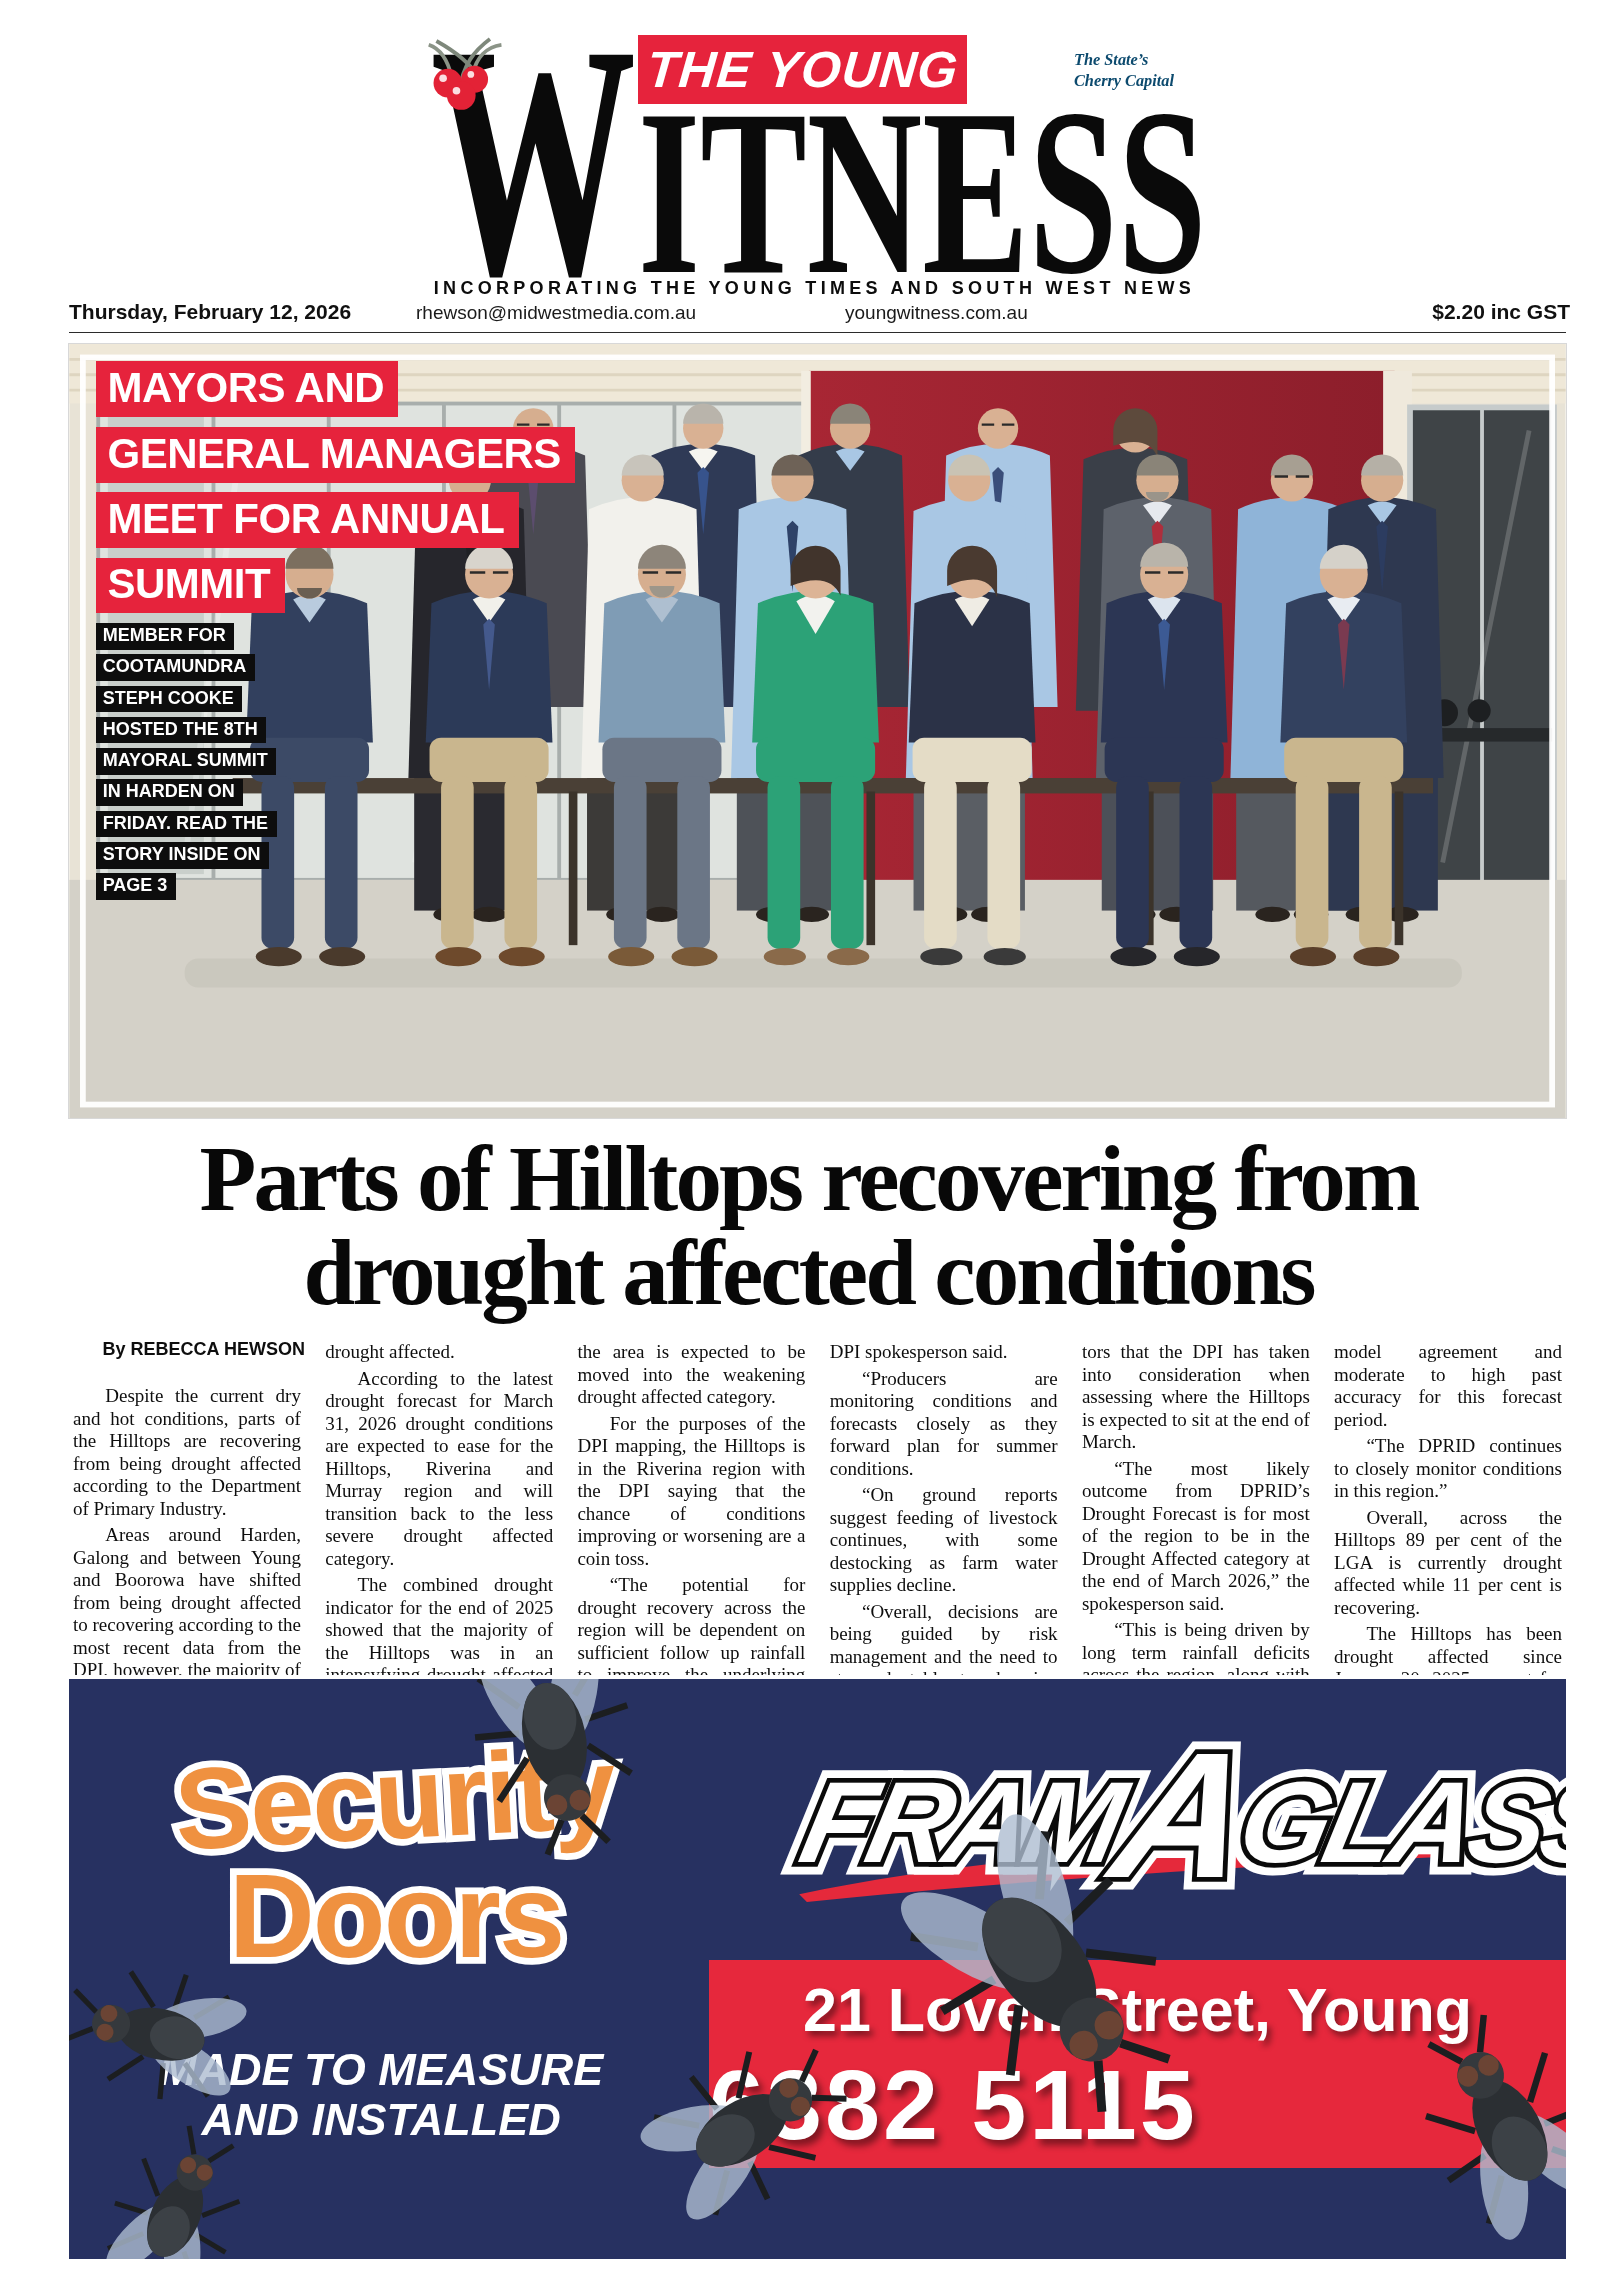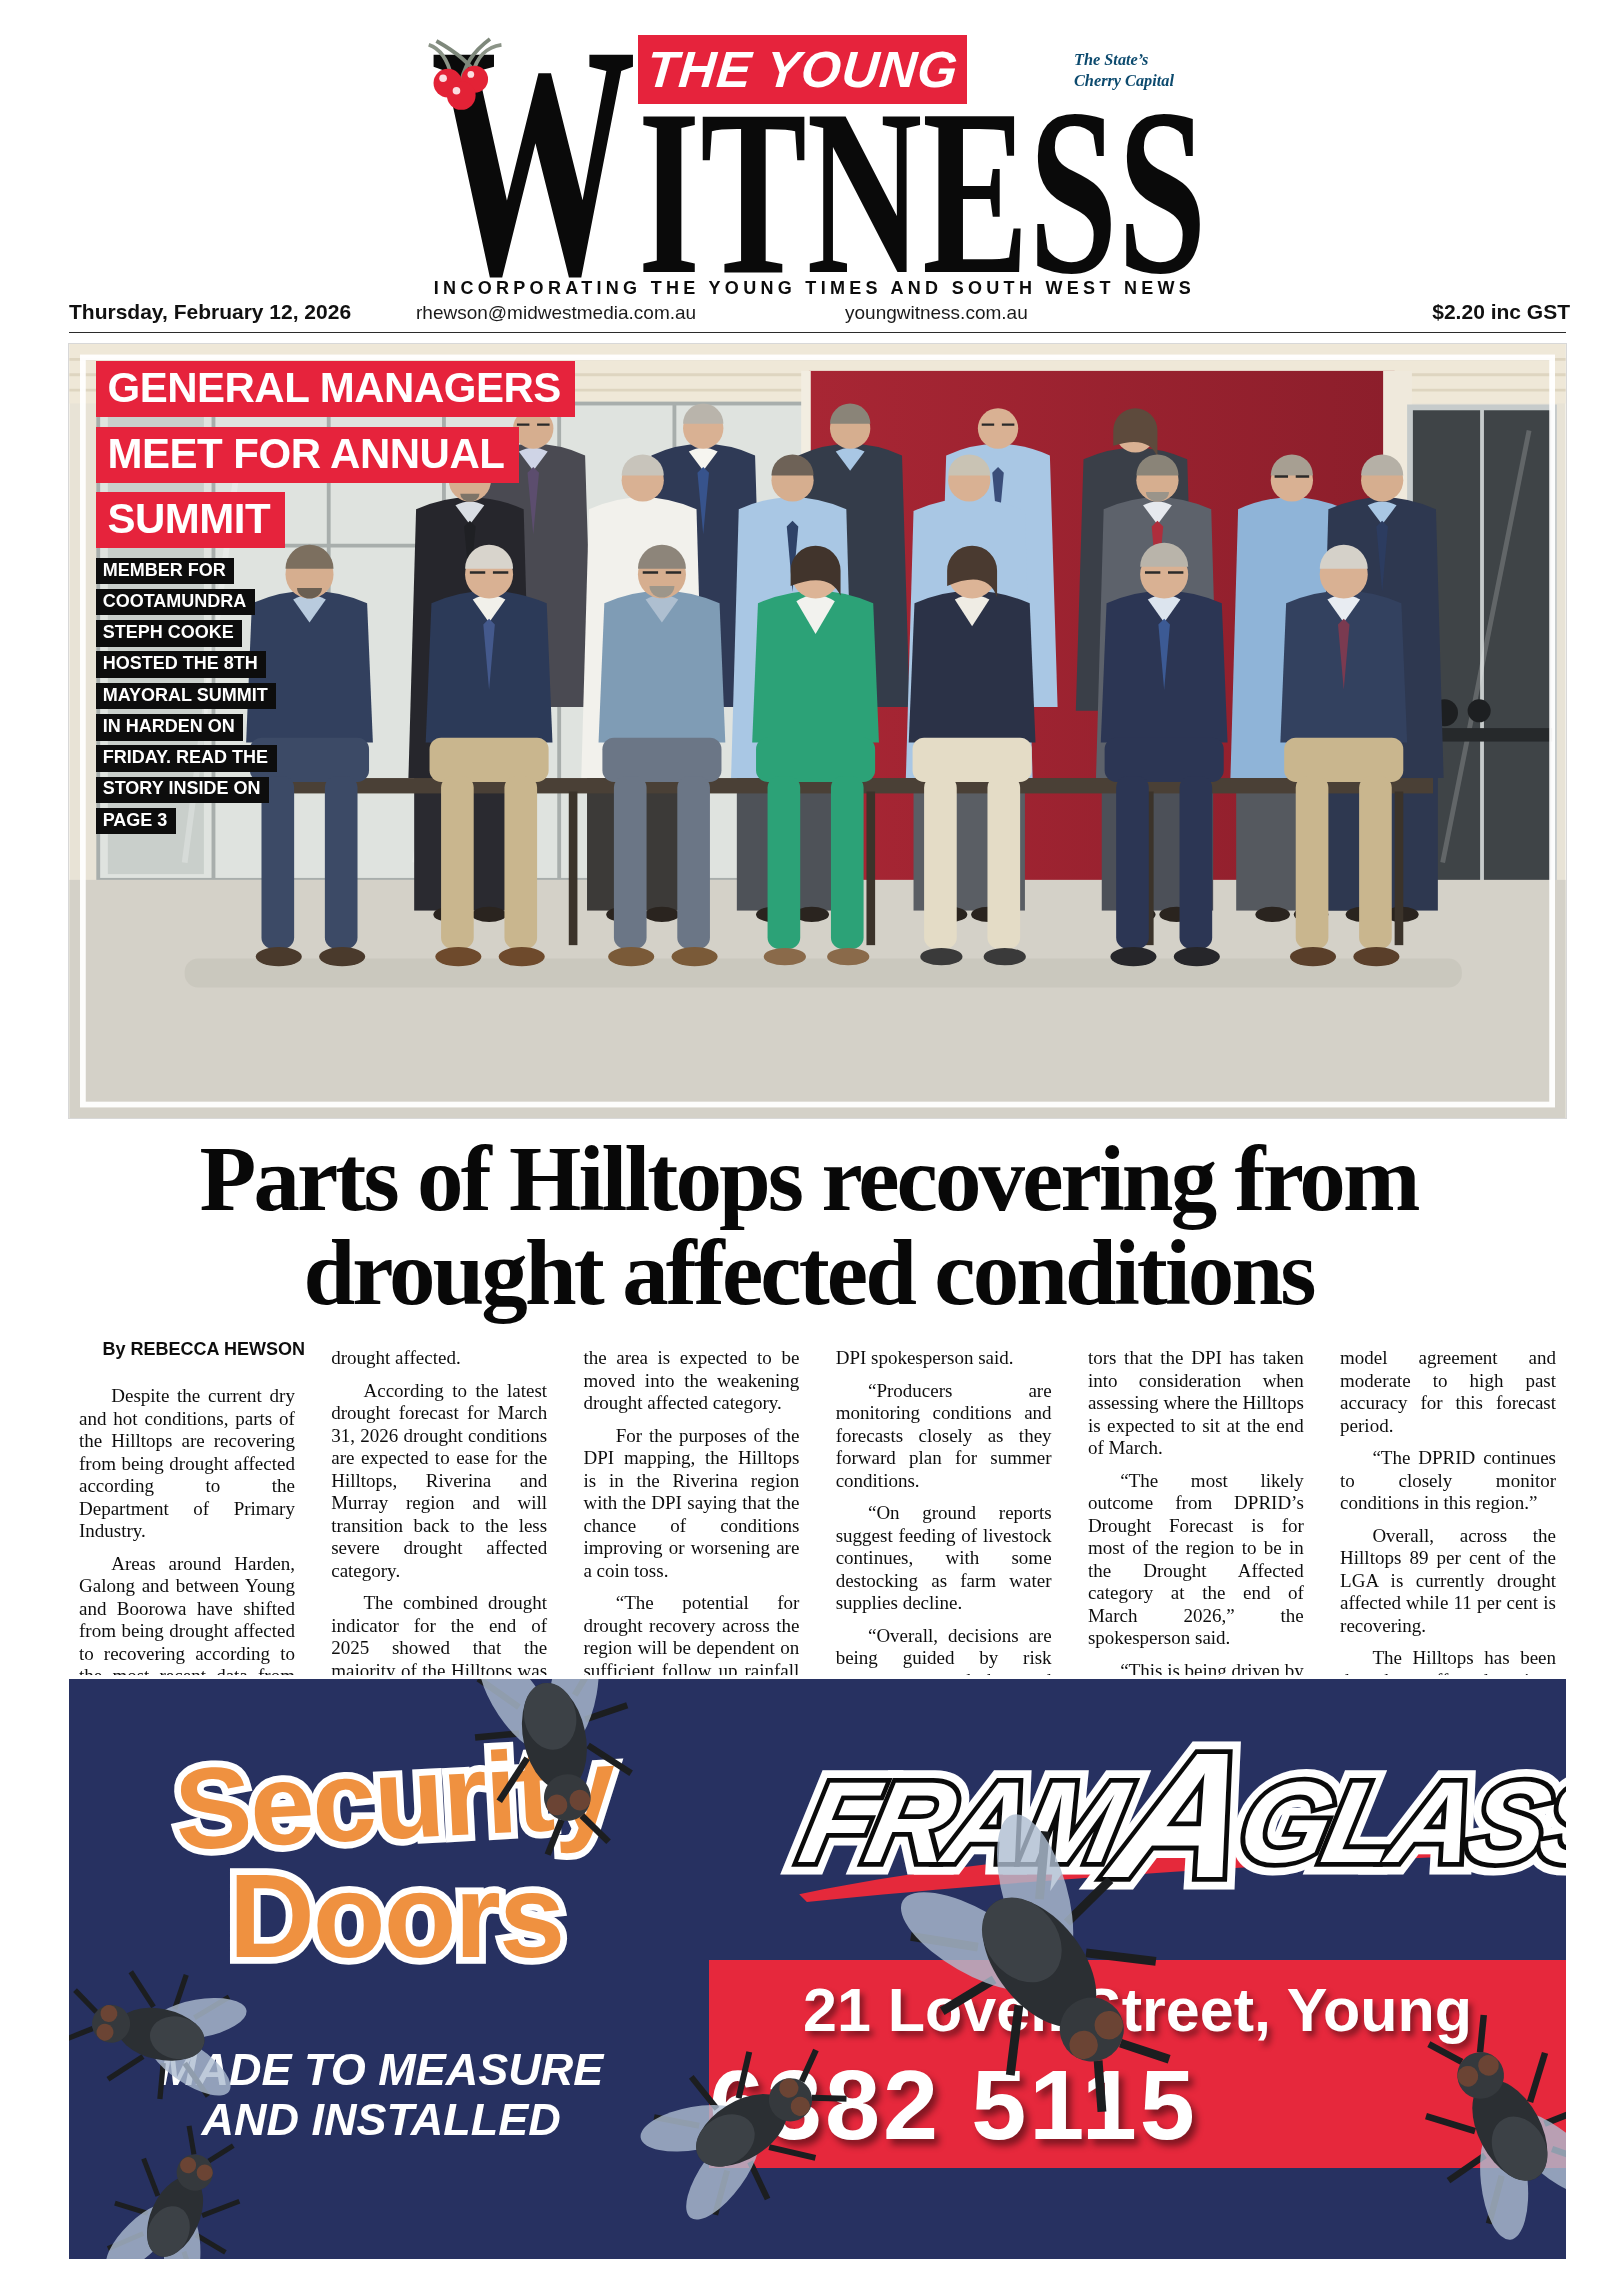--- a/index.html
+++ b/index.html
@@ -42,21 +42,21 @@
 
   
   .headline{position:absolute;left:0;right:0;text-align:center;font-weight:bold;
     font-family:"Liberation Serif","DejaVu Serif",serif;font-size:93px;line-height:1;letter-spacing:-2.9px;color:#080808}
   .hl1{top:1132px}.hl2{top:1226px}
 
   
   .article{position:absolute;left:69px;top:1337px;width:1497px;height:338px;display:flex;gap:16.3px;overflow:hidden}
   .col{flex:1;font-size:19px;line-height:1.185;text-align:justify;color:#0e0e0e}
   .byline{font-family:"Liberation Sans",sans-serif;font-weight:bold;font-size:18px;margin:1.9px 0 25px 0;text-align:right}
-  .col p{margin:10px;text-indent:1.7em}
+  .col p{margin:4px;text-indent:1.7em}
   .col p.np{text-indent:0}
 
   
   .ad{position:absolute;left:69px;top:1679px;width:1497px;height:580px;background:var(--navy);overflow:hidden}
   .ad .made{position:absolute;left:9.6px;width:605px;text-align:center;color:#fff;
     font-family:"Liberation Sans",sans-serif;font-weight:bold;font-style:italic;font-size:45px;line-height:1.05}
   .made1{top:367px}.made2{top:417px}
   .ad-redbox{position:absolute;left:640px;top:281px;right:0;height:208px;background:var(--adred)}
   .ad-address{position:absolute;left:0;right:0;top:15.4px;text-align:center;color:#fff;
     font-family:"Liberation Sans",sans-serif;font-weight:bold;font-size:61px;text-shadow:3.8px 4.8px 6.7px rgba(0,0,0,.45);white-space:nowrap}
@@ -348,20 +348,21 @@
             <ellipse cx="34" cy="398" rx="24" ry="10" fill="#5a3f2a"></ellipse>
             <circle r="25" fill="#d9b193"></circle>
             <path d="M-25,-6 A25,25 0 0 1 25,-6 Z" fill="#d5d1c9"></path>
           </g>
       </g>
 
       <rect x="14" y="14" width="1530" height="778" fill="none" stroke="#ffffff" stroke-width="6" opacity="0.95"></rect>
     </svg>
     <div class="ph-labels">
       <div>
+          <div class="kline">MAYORS AND</div>
           <div class="kline">GENERAL MANAGERS</div>
           <div class="kline">MEET FOR ANNUAL</div>
           <div class="kline">SUMMIT</div>
         </div>
       <div>
           <div class="cline">MEMBER FOR</div>
           <div class="cline">COOTAMUNDRA</div>
           <div class="cline">STEPH COOKE</div>
           <div class="cline">HOSTED THE 8TH</div>
           <div class="cline">MAYORAL SUMMIT</div>

